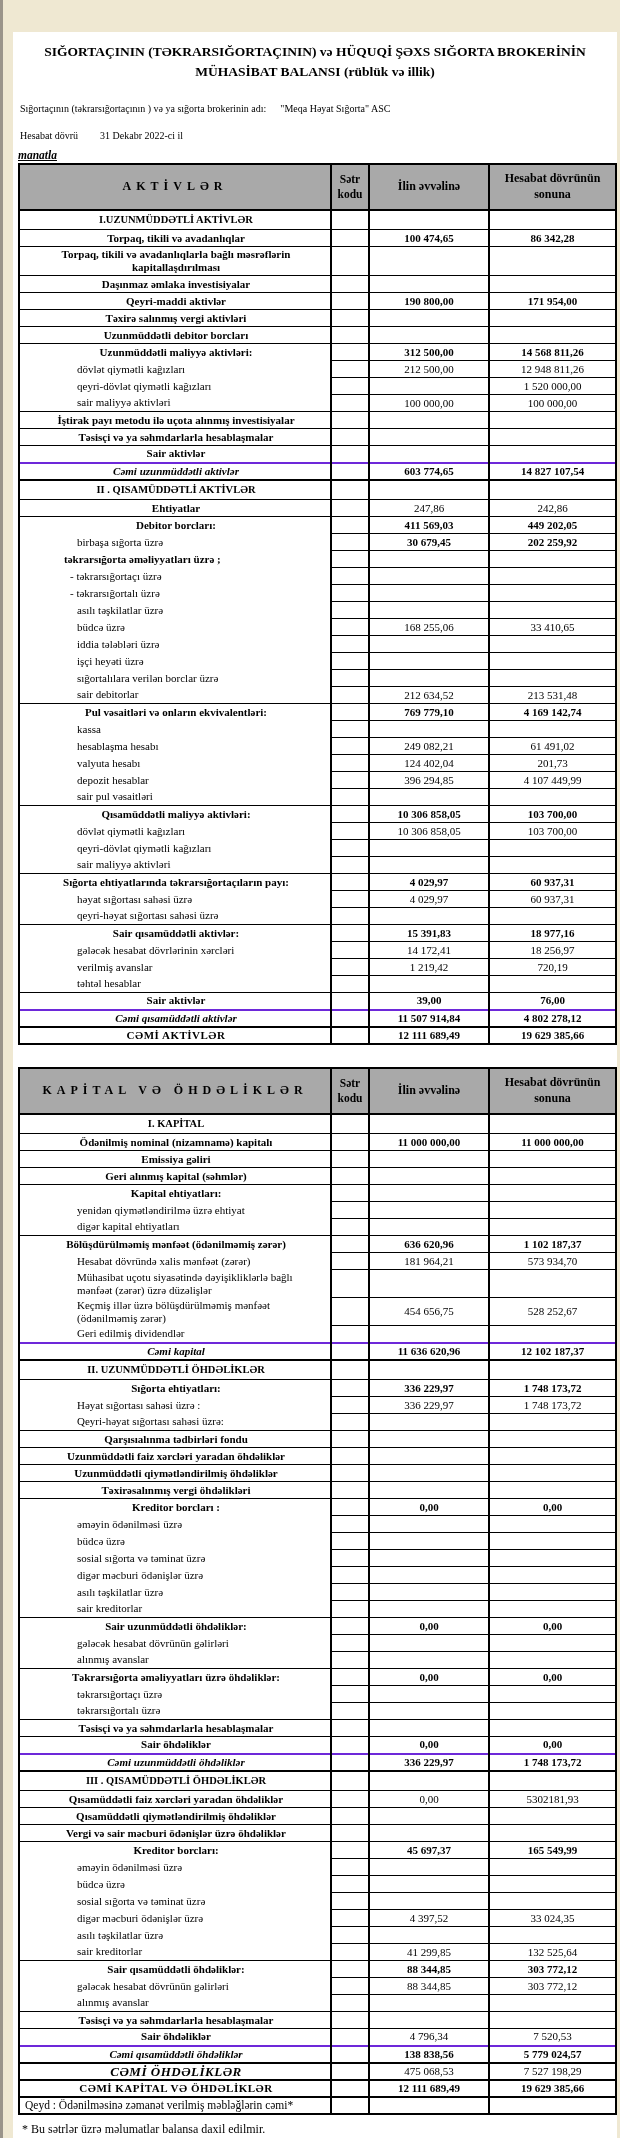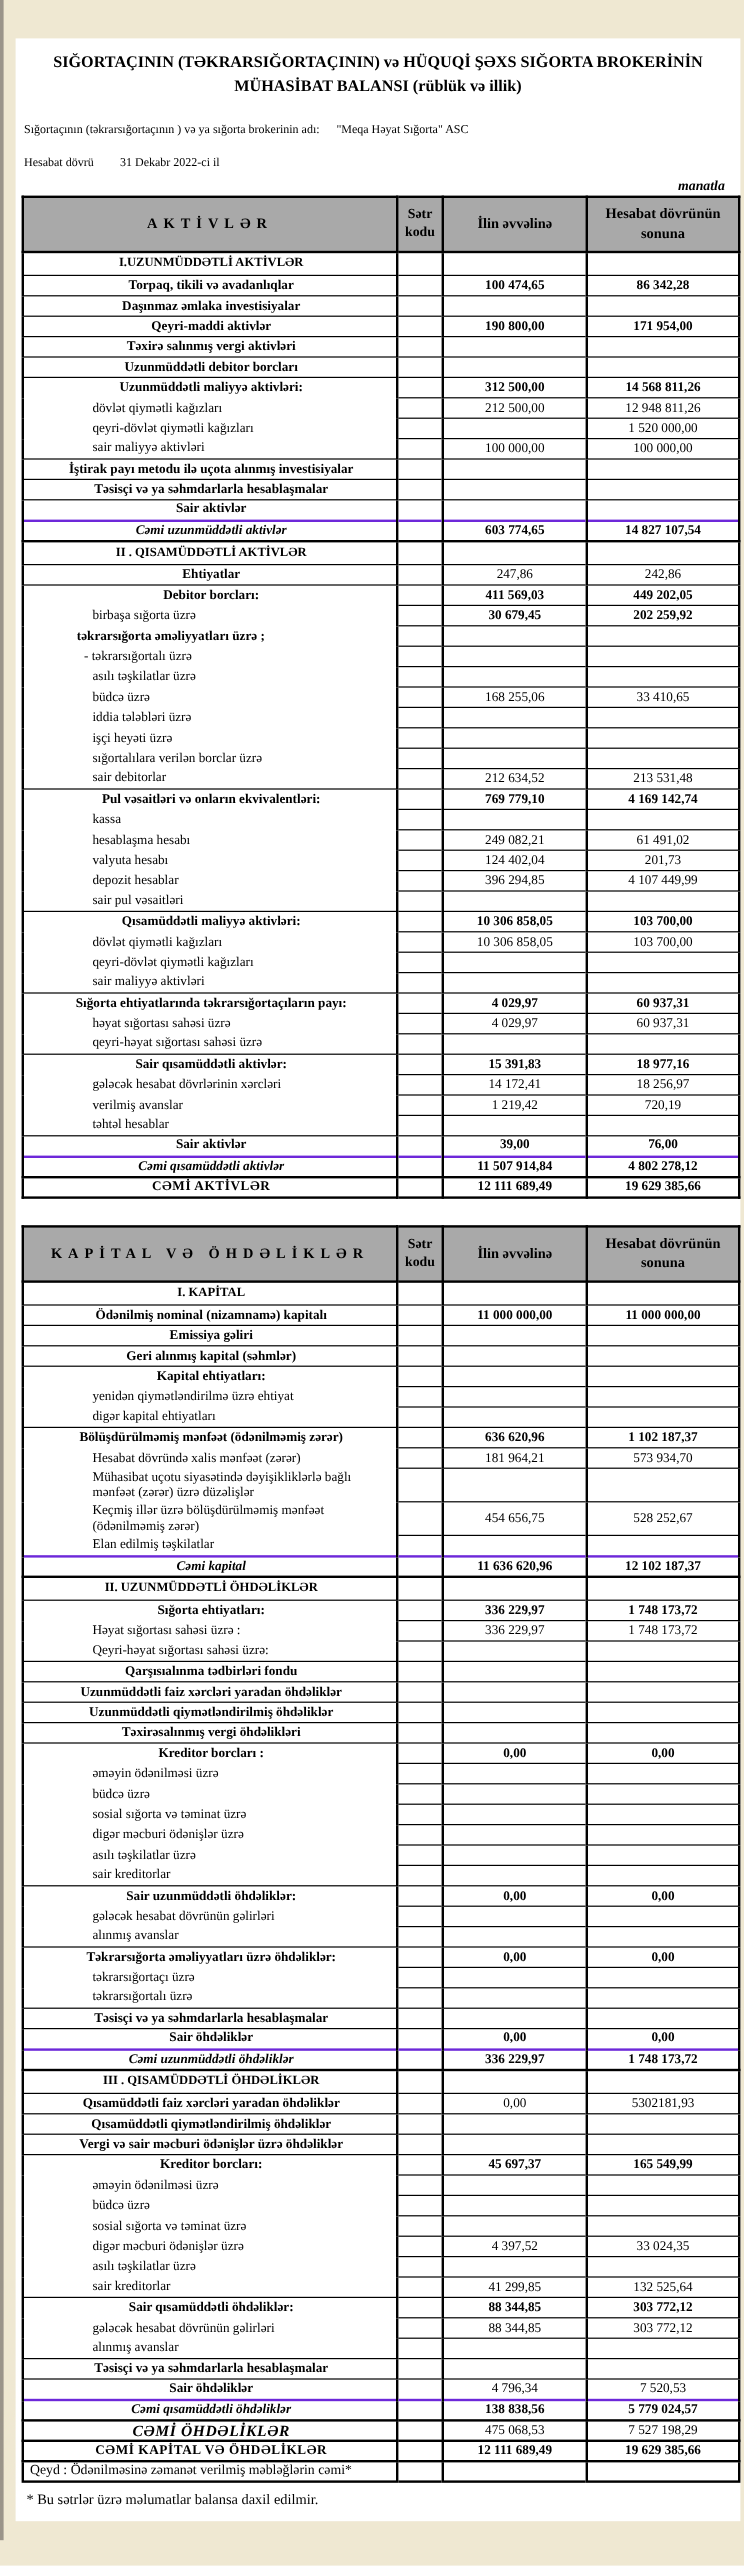--- a/index.html
+++ b/index.html
@@ -21,22 +21,22 @@
   .doc-title {
     text-align:center; font-weight:bold; font-size:13.5px; line-height:1.5;
     padding:2px 18px 0 18px;
   }
   .meta-line { font-size:10px; padding-left:2px; }
   .company-line { margin-top:20px; }
   .company-name { margin-left:14px; }
   .period-line { margin-top:16px; }
   .period-value { margin-left:22px; }
   .currency-note {
-    text-align:right; font-style:italic; font-weight:bold;
-    font-size:11.5px; margin-top:8px; margin-right:8px;
+    text-align:left; font-style:italic; font-weight:bold;
+    font-size:11.5px; margin-top:8px; margin-right:8px;text-decoration:underline;
   }
   table.balance {
     border-collapse:collapse; table-layout:fixed;
     width:597px; margin-top:2px;
     border:2px solid #000;
   }
   table.balance.second { margin-top:22px; }
   col.w-label{ width:312px; } col.w-code{ width:38px; }
   col.w-v1{ width:120px; } col.w-v2{ width:127px; }
   th {
@@ -116,20 +116,26 @@
           <td class="c-val"></td>
           <td class="c-val"></td>
         </tr>
         <tr class="row-main">
           <td class="c-label">Torpaq, tikili və avadanlıqlar</td>
           <td class="c-code"></td>
           <td class="c-val v-bold">100 474,65</td>
           <td class="c-val v-bold">86 342,28</td>
         </tr>
         <tr class="row-main">
+          <td class="c-label">Torpaq, tikili və avadanlıqlarla bağlı məsrəflərin kapitallaşdırılması</td>
+          <td class="c-code"></td>
+          <td class="c-val"></td>
+          <td class="c-val"></td>
+        </tr>
+        <tr class="row-main">
           <td class="c-label">Daşınmaz əmlaka investisiyalar</td>
           <td class="c-code"></td>
           <td class="c-val"></td>
           <td class="c-val"></td>
         </tr>
         <tr class="row-main">
           <td class="c-label">Qeyri-maddi aktivlər</td>
           <td class="c-code"></td>
           <td class="c-val v-bold">190 800,00</td>
           <td class="c-val v-bold">171 954,00</td>
@@ -213,20 +219,26 @@
           <td class="c-val v-bold">449 202,05</td>
         </tr>
         <tr class="row-sub">
           <td class="c-label">birbaşa sığorta üzrə</td>
           <td class="c-code"></td>
           <td class="c-val v-bold">30 679,45</td>
           <td class="c-val v-bold">202 259,92</td>
         </tr>
         <tr class="row-subbold">
           <td class="c-label">təkrarsığorta əməliyyatları üzrə ;</td>
+          <td class="c-code"></td>
+          <td class="c-val"></td>
+          <td class="c-val"></td>
+        </tr>
+        <tr class="row-sub2">
+          <td class="c-label">- təkrarsığortaçı üzrə</td>
           <td class="c-code"></td>
           <td class="c-val"></td>
           <td class="c-val"></td>
         </tr>
         <tr class="row-sub2">
           <td class="c-label">- təkrarsığortalı üzrə</td>
           <td class="c-code"></td>
           <td class="c-val"></td>
           <td class="c-val"></td>
         </tr>
@@ -465,21 +477,21 @@
           <td class="c-val"></td>
           <td class="c-val"></td>
         </tr>
         <tr class="row-sub">
           <td class="c-label">Keçmiş illər üzrə bölüşdürülməmiş mənfəət (ödənilməmiş zərər)</td>
           <td class="c-code"></td>
           <td class="c-val">454 656,75</td>
           <td class="c-val">528 252,67</td>
         </tr>
         <tr class="row-sub">
-          <td class="c-label">Elan edilmiş təşkilatlar</td>
+          <td class="c-label">Geri edilmiş dividendlər</td>
           <td class="c-code"></td>
           <td class="c-val"></td>
           <td class="c-val"></td>
         </tr>
         <tr class="row-total">
           <td class="c-label">Cəmi kapital</td>
           <td class="c-code"></td>
           <td class="c-val v-bold">11 636 620,96</td>
           <td class="c-val v-bold">12 102 187,37</td>
         </tr>

